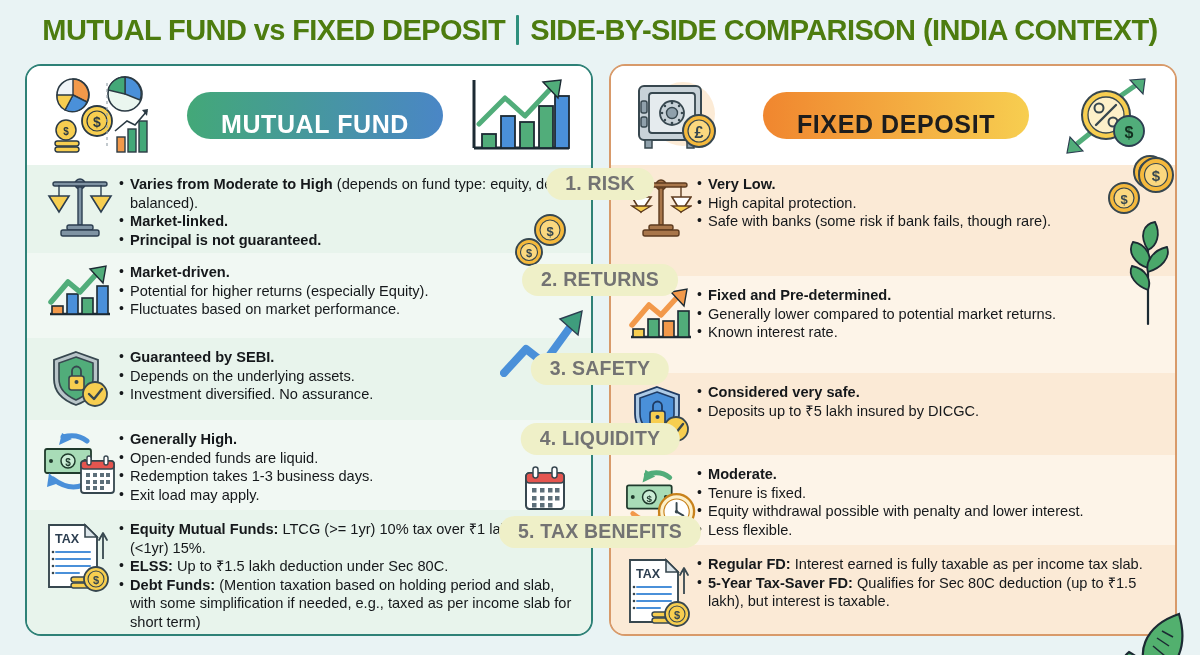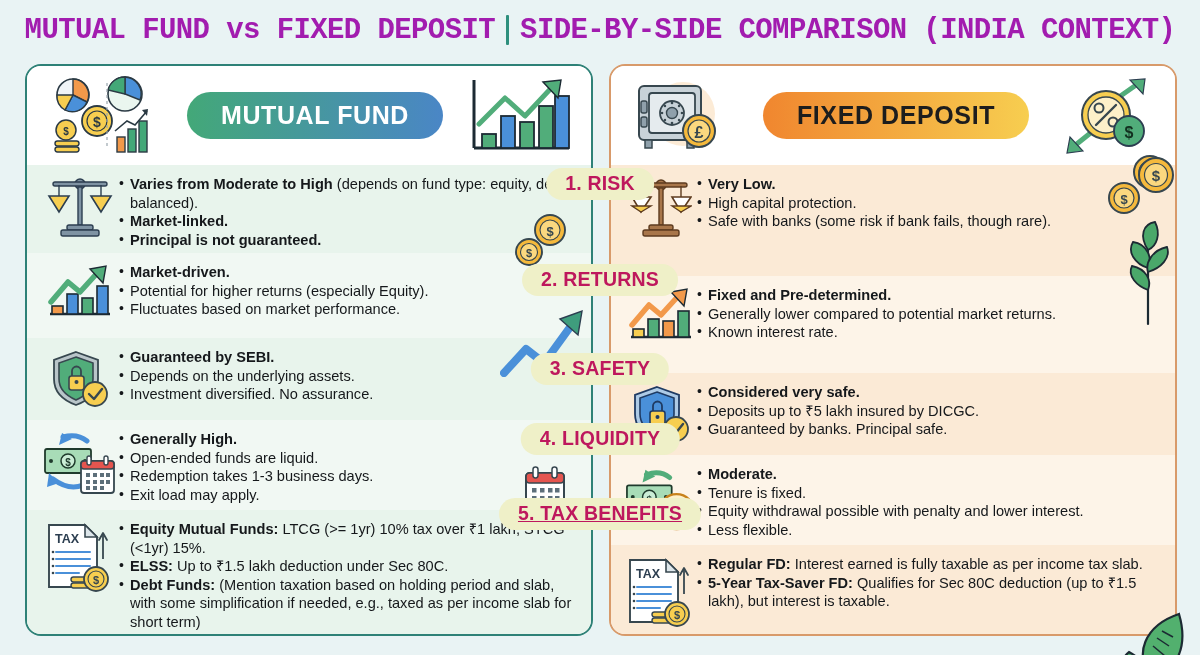--- a/index.html
+++ b/index.html
@@ -19,23 +19,23 @@
     height: 60px;
     display: flex;
     align-items: center;
     justify-content: center;
     gap: 0px;
   }
   .title-text {
     font-size: 29px;
     font-weight: bold;
     letter-spacing: -0.6px;
-    color: #a21caf;
+    color: #4d7c0f;
     white-space: nowrap;
-    font-family: Liberation Mono, monospace;
+    font-family: Liberation Sans, sans-serif;
   }
   .title-left { padding-right: 9px; }
   .title-sep {
     display: inline-block;
     width: 3px;
     height: 30px;
     background: #2e8f7d;
     margin: 0 2px;
     border-radius: 1px;
   }
@@ -78,21 +78,21 @@
     display: flex;
     align-items: center;
     justify-content: space-between;
     padding: 0 18px;
   }
 
   .brand-pill {
     height: 47px;
     border-radius: 24px;
     display: flex;
-    align-items: center;
+    align-items: flex-end;
     justify-content: center;
     padding: 0 34px;
     font-size: 25px;
     font-weight: bold;
     letter-spacing: 0.6px;
   }
   .pill-mf {
     background: linear-gradient(to right, #43a878, #4a86c6);
     color: #ffffff;
     margin-left: 10px;
@@ -153,21 +153,21 @@
   
   .badge {
     position: absolute;
     left: 50%;
     transform: translateX(-50%);
     background: #eff0c8;
     border-radius: 17px;
     padding: 4px 19px 5px 19px;
     font-size: 19.5px;
     font-weight: bold;
-    color: #be185d;
+    color: #737373;
     white-space: nowrap;
     letter-spacing: 0.2px;
     z-index: 40;
   }
 
   
   .deco { position: absolute; z-index: 5; pointer-events: none; }
 
   svg { display: block; }
 </style>
@@ -470,21 +470,20 @@
             <rect x="20" y="27" width="15" height="14" rx="2.5" fill="#f7ce50" stroke="#1f3b63" stroke-width="1.6"></rect>
             <path d="M23 27 v-5 a4.5 4.5 0 0 1 9 0 v5" fill="none" stroke="#1f3b63" stroke-width="1.8"></path>
             <circle cx="27.5" cy="33" r="2" fill="#1f3b63"></circle>
             <circle cx="46" cy="45" r="12" fill="#f7ce50" stroke="#37474f" stroke-width="1.8"></circle>
             <path d="M40 45 L45 50 L53 40" fill="none" stroke="#37474f" stroke-width="2.4" stroke-linecap="round" stroke-linejoin="round"></path>
           </svg>
         </div>
         <ul class="bullets">
           <li><b>Considered very safe.</b></li>
           <li>Deposits up to ₹5 lakh insured by DICGC.</li>
-          <li>Guaranteed by banks. Principal safe.</li>
         </ul>
       </div>
 
       <div class="row right-row-b" style="height:90px">
         <div class="row-icon rightcol">
           <svg width="74" height="66" viewBox="0 0 74 66">
             <path d="M22 8 q14 -5 24 3" fill="none" stroke="#51ad7a" stroke-width="5" stroke-linecap="round"></path>
             <path d="M18 16 L21 3 L31 10 Z" fill="#51ad7a"></path>
             <rect x="2" y="19" width="46" height="24" rx="2" fill="#a8dcb7" stroke="#1f3a2c" stroke-width="1.8"></rect>
             <circle cx="25" cy="31" r="7" fill="#cbedd6" stroke="#1f3a2c" stroke-width="1.5"></circle>
@@ -623,15 +622,15 @@
       </g>
       <path d="M40 92 C22 82 20 58 34 46 C54 56 56 82 40 92 Z" fill="#4aa86a" stroke="#1c2a33" stroke-width="2.2"></path>
       <path d="M37 90 C34 72 32 60 30 52" fill="none" stroke="#1c2a33" stroke-width="1.4"></path>
     </svg>
   </span>
 
   <div class="badge" style="top:108px;">1. RISK</div>
   <div class="badge" style="top:192px;margin-top:12px;">2. RETURNS</div>
   <div class="badge" style="top:293px;">3. SAFETY</div>
   <div class="badge" style="top:363px;">4. LIQUIDITY</div>
-  <div class="badge" style="top:438px;text-decoration:underline;">5. TAX BENEFITS</div>
+  <div class="badge" style="top:456px;">5. TAX BENEFITS</div>
 
 </div>
 
 </body></html>

